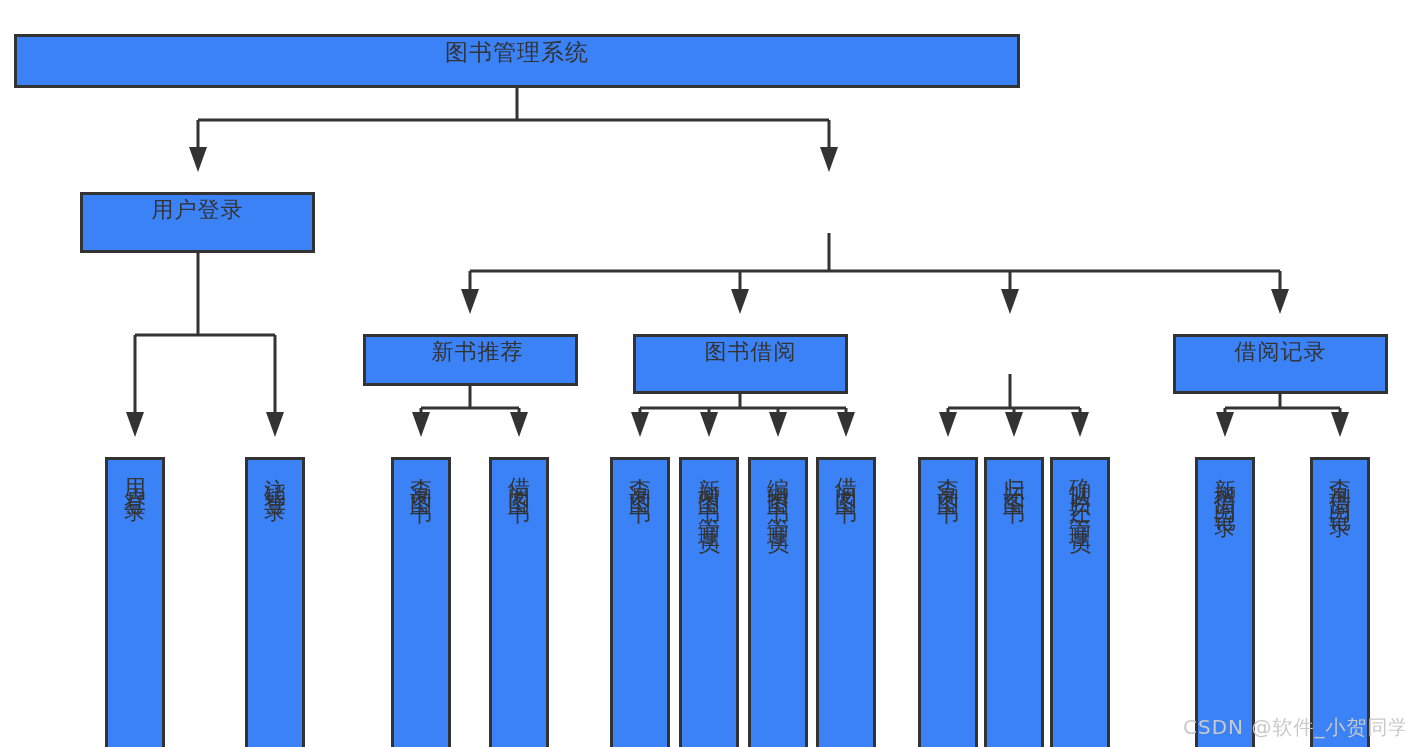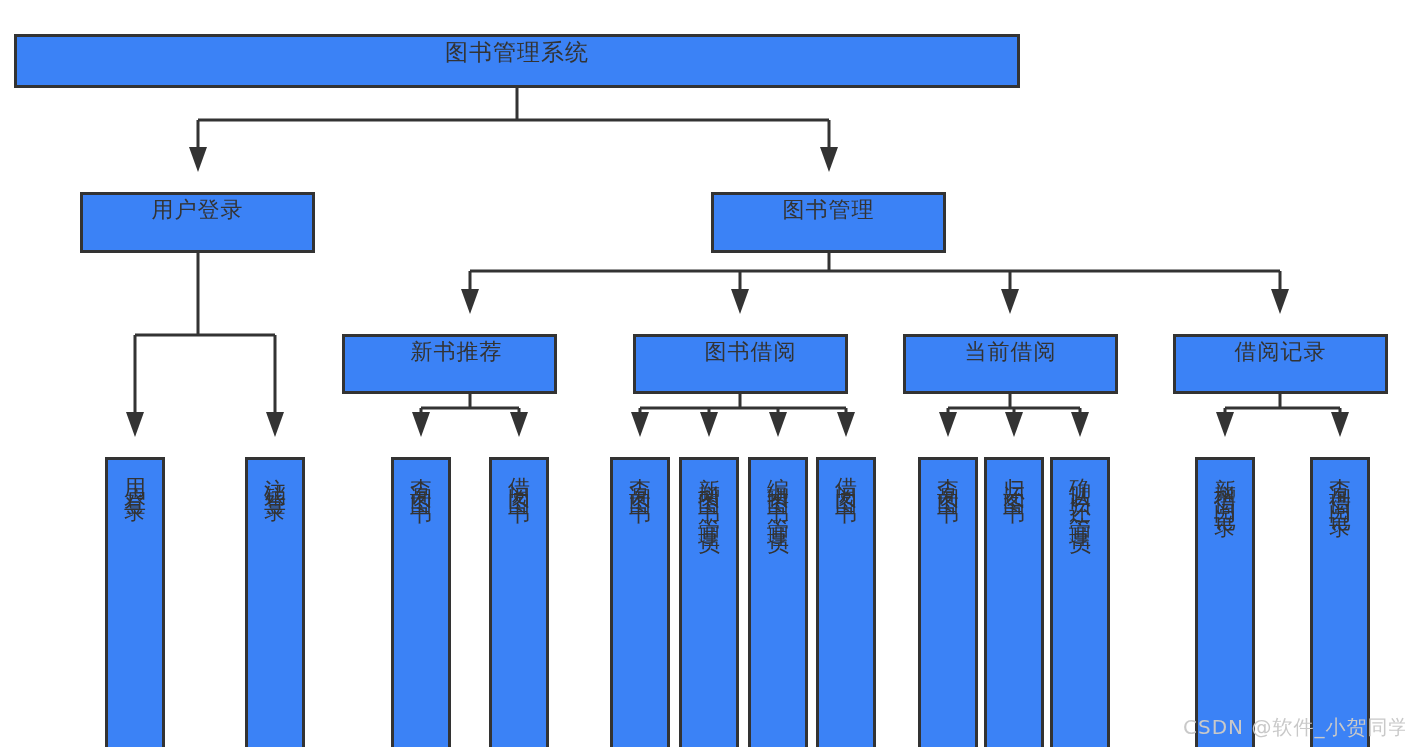--- a/index.html
+++ b/index.html
@@ -112,32 +112,26 @@
     </g>
   </svg>
 
   <div class="node node-root" style="left:14px; top:14px; width:1006px; height:54px;">
     <span>图书管理系统</span>
   </div>
 
   <div class="node node-h" style="left:80px; top:172px; width:235px; height:61px;">
     <span>用户登录</span>
   </div>
-  <div class="node node-h" style="left:711px; top:172px; width:235px; height:61px;">
-    <span>图书管理</span>
-  </div>
 
-  <div class="node node-h" style="left:342px; top:314px; width:215px; height:60px;padding-left:14px;">
+  <div class="node node-h" style="left:363px; top:314px; width:215px; height:52px;padding-left:14px;">
     <span>新书推荐</span>
   </div>
   <div class="node node-h" style="left:633px; top:314px; width:215px; height:60px;padding-left:20px;">
     <span>图书借阅</span>
-  </div>
-  <div class="node node-h" style="left:903px; top:314px; width:215px; height:60px;">
-    <span>当前借阅</span>
   </div>
   <div class="node node-h" style="left:1173px; top:314px; width:215px; height:60px;">
     <span>借阅记录</span>
   </div>
 
   <div class="node node-v" style="left:105px; top:437px; width:60px; height:298px;">
     <span class="vtext">用户登录</span>
   </div>
   <div class="node node-v" style="left:245px; top:437px; width:60px; height:298px;">
     <span class="vtext">注销登录</span>

